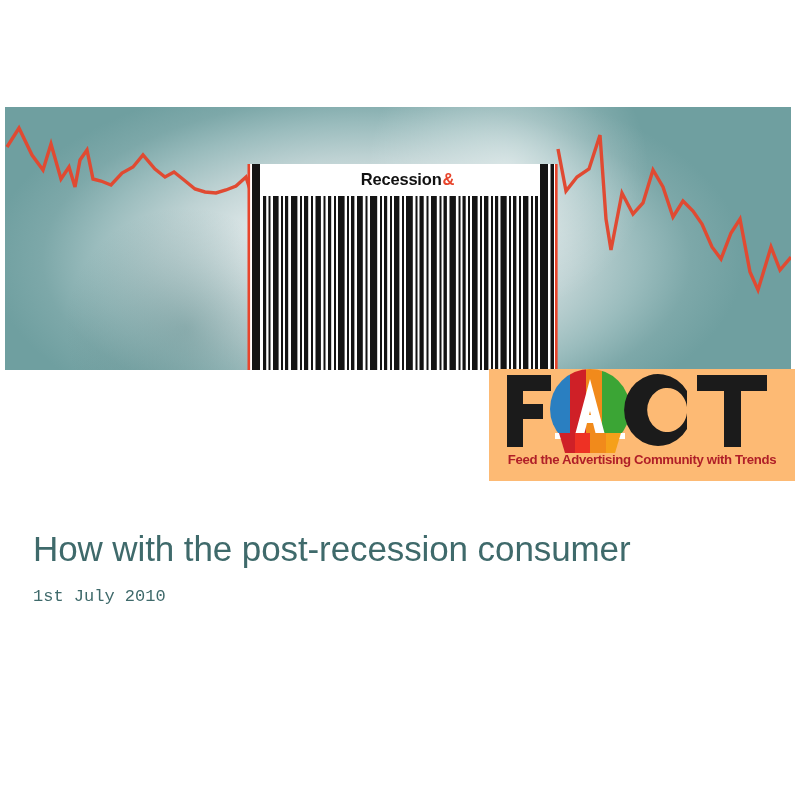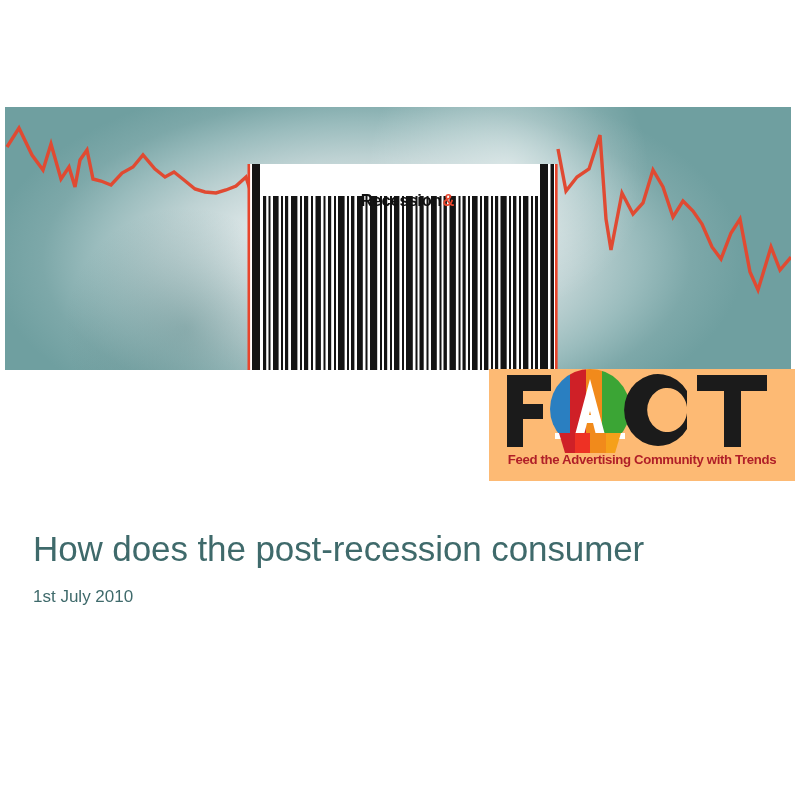--- a/index.html
+++ b/index.html
@@ -71,25 +71,25 @@
   #barcode-svg {
     position: absolute;
     left: 0;
     top: 0;
     width: 320px;
     height: 241px;
   }
   #barcode-caption {
     position: absolute;
     left: 22px;
-    top: 20px;
+    top: 6px;
     width: 286px;
     height: 26px;
     display: flex;
-    align-items: flex-end;
+    align-items: flex-start;
     justify-content: center;
     font-family: "Liberation Sans", sans-serif;
     font-weight: bold;
     font-size: 16.5px;
     letter-spacing: -0.2px;
     white-space: nowrap;
     color: #111111;
     z-index: 4;
   }
   #barcode-caption .amp {
@@ -141,21 +141,21 @@
     font-weight: normal;
     color: #3f6a6b;
     margin: 0;
     letter-spacing: -0.1px;
   }
   #title .title-line {
     display: block;
   }
   #subtitle {
     margin: 14px 0 0 0;
-    font-family: Liberation Sans, sans-serif;
+    font-family: Liberation Mono, monospace;
     font-size: 17px;
     font-weight: normal;
     color: #3f6a6b;
     letter-spacing: 0px;
   }
 </style>
 </head>
 <body>
 
 <div id="slide">
@@ -291,18 +291,18 @@
         <rect x="208" y="6" width="70" height="16"></rect>
         <rect x="235" y="6" width="17" height="72"></rect>
       </g>
     </svg>
 
     <div id="logo-tagline">Feed the Advertising Community with Trends</div>
   </div>
 
   <div id="headline">
     <h1 id="title">
-      <span class="title-line">How does the post-recession consumer</span>
+      <span class="title-line">How with the post-recession consumer</span>
     </h1>
     <div id="subtitle">1st July 2010</div>
   </div>
 
 </div>
 
 </body></html>

